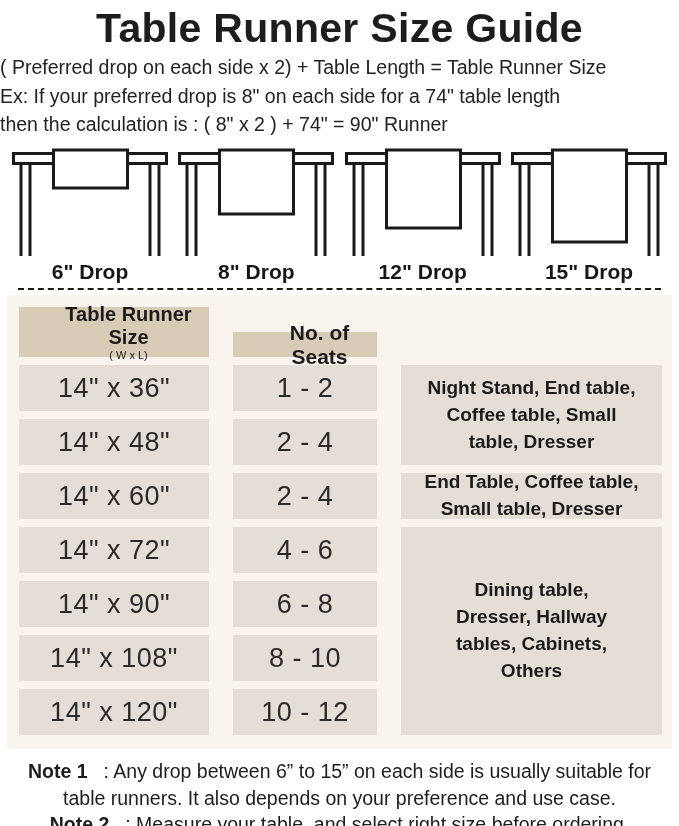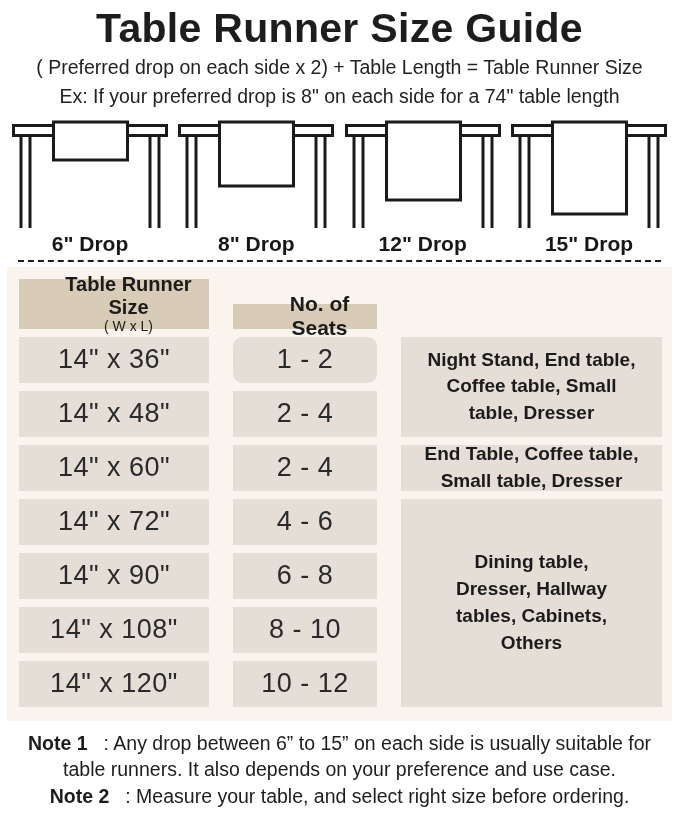--- a/index.html
+++ b/index.html
@@ -17,21 +17,20 @@
     text-align: center;
     font-size: 41px;
     font-weight: 700;
     letter-spacing: 0.3px;
     padding-top: 6px;
     line-height: 1.1;
   }
   .formula { margin-top: 6px; }
   .formula p {
     margin: 0 0 7px 0;
-    text-align: center;
     font-size: 19.5px;
     line-height: 1.1;
     color: #222;
   }
 
   .figures {
     display: flex;
     justify-content: space-between;
     padding: 6px 10px 0 10px;
   }
@@ -75,21 +74,21 @@
     text-align: center;
   }
   .hcell {
     background: #d9ccb7;
     flex-direction: column;
     font-weight: 700;
     color: #1b1b1b;
     padding-left: 29px;
   }
   .hcell .h-main { font-size: 20px; line-height: 1.15; }
-  .hcell .h-sub  { font-size: 14px; font-weight: 400; line-height: 1.1; }
+  .hcell .h-sub  { font-size: 11px; font-weight: 400; line-height: 1.1; }
   .hcell .h-single { font-size: 21px; }
   .num-cell { font-size: 27px; font-weight: 400; color: #2a2a2a; letter-spacing: 0.5px; }
   .types-cell {
     font-size: 19px;
     font-weight: 700;
     line-height: 1.42;
     white-space: pre-line;
     color: #1b1b1b;
     padding: 4px 6px;
   }
@@ -108,20 +107,21 @@
 </head>
 <body>
 
 <div class="page">
 
   <div class="title">Table Runner Size Guide</div>
 
   <div class="formula">
     <p>( Preferred drop on each side x 2) + Table Length = Table Runner Size</p>
     <p>Ex: If your preferred drop is 8" on each side for a 74" table length</p>
+    <p>then the calculation is : ( 8" x 2 ) + 74" = 90" Runner</p>
   </div>
 
   <div class="figures">
     <div class="figure">
       <svg width="160" height="110" viewBox="0 0 160 110">
         <path d="M11 14 V108 M20 14 V108 M140 14 V108 M149 14 V108" stroke="#1a1a1a" stroke-width="3" fill="none"></path>
         <rect x="3.5" y="5.5" width="153" height="10" fill="#ffffff" stroke="#1a1a1a" stroke-width="3"></rect>
         <rect x="43.5" y="2" width="74" fill="#ffffff" stroke="#1a1a1a" stroke-width="3" height="38"></rect>
       </svg>
     </div>
@@ -168,21 +168,21 @@
     </div>
 
     <div class="cell num-cell" style="grid-column:1; grid-row:2;">14" x 36"</div>
     <div class="cell num-cell" style="grid-column:1; grid-row:3;">14" x 48"</div>
     <div class="cell num-cell" style="grid-column:1; grid-row:4;">14" x 60"</div>
     <div class="cell num-cell" style="grid-column:1; grid-row:5;">14" x 72"</div>
     <div class="cell num-cell" style="grid-column:1; grid-row:6;">14" x 90"</div>
     <div class="cell num-cell" style="grid-column:1; grid-row:7;">14" x 108"</div>
     <div class="cell num-cell" style="grid-column:1; grid-row:8;">14" x 120"</div>
 
-    <div class="cell num-cell" style="grid-column:2; grid-row:2;border-radius:9px;">1 - 2</div>
+    <div class="cell num-cell" style="grid-column:2; grid-row:2;">1 - 2</div>
     <div class="cell num-cell" style="grid-column:2; grid-row:3;">2 - 4</div>
     <div class="cell num-cell" style="grid-column:2; grid-row:4;">2 - 4</div>
     <div class="cell num-cell" style="grid-column:2; grid-row:5;">4 - 6</div>
     <div class="cell num-cell" style="grid-column:2; grid-row:6;">6 - 8</div>
     <div class="cell num-cell" style="grid-column:2; grid-row:7;">8 - 10</div>
     <div class="cell num-cell" style="grid-column:2; grid-row:8;">10 - 12</div>
 
     <div class="cell types-cell" style="grid-column:3; grid-row:2 / span 2;">Night Stand, End table,
 Coffee table, Small
 table, Dresser</div>

